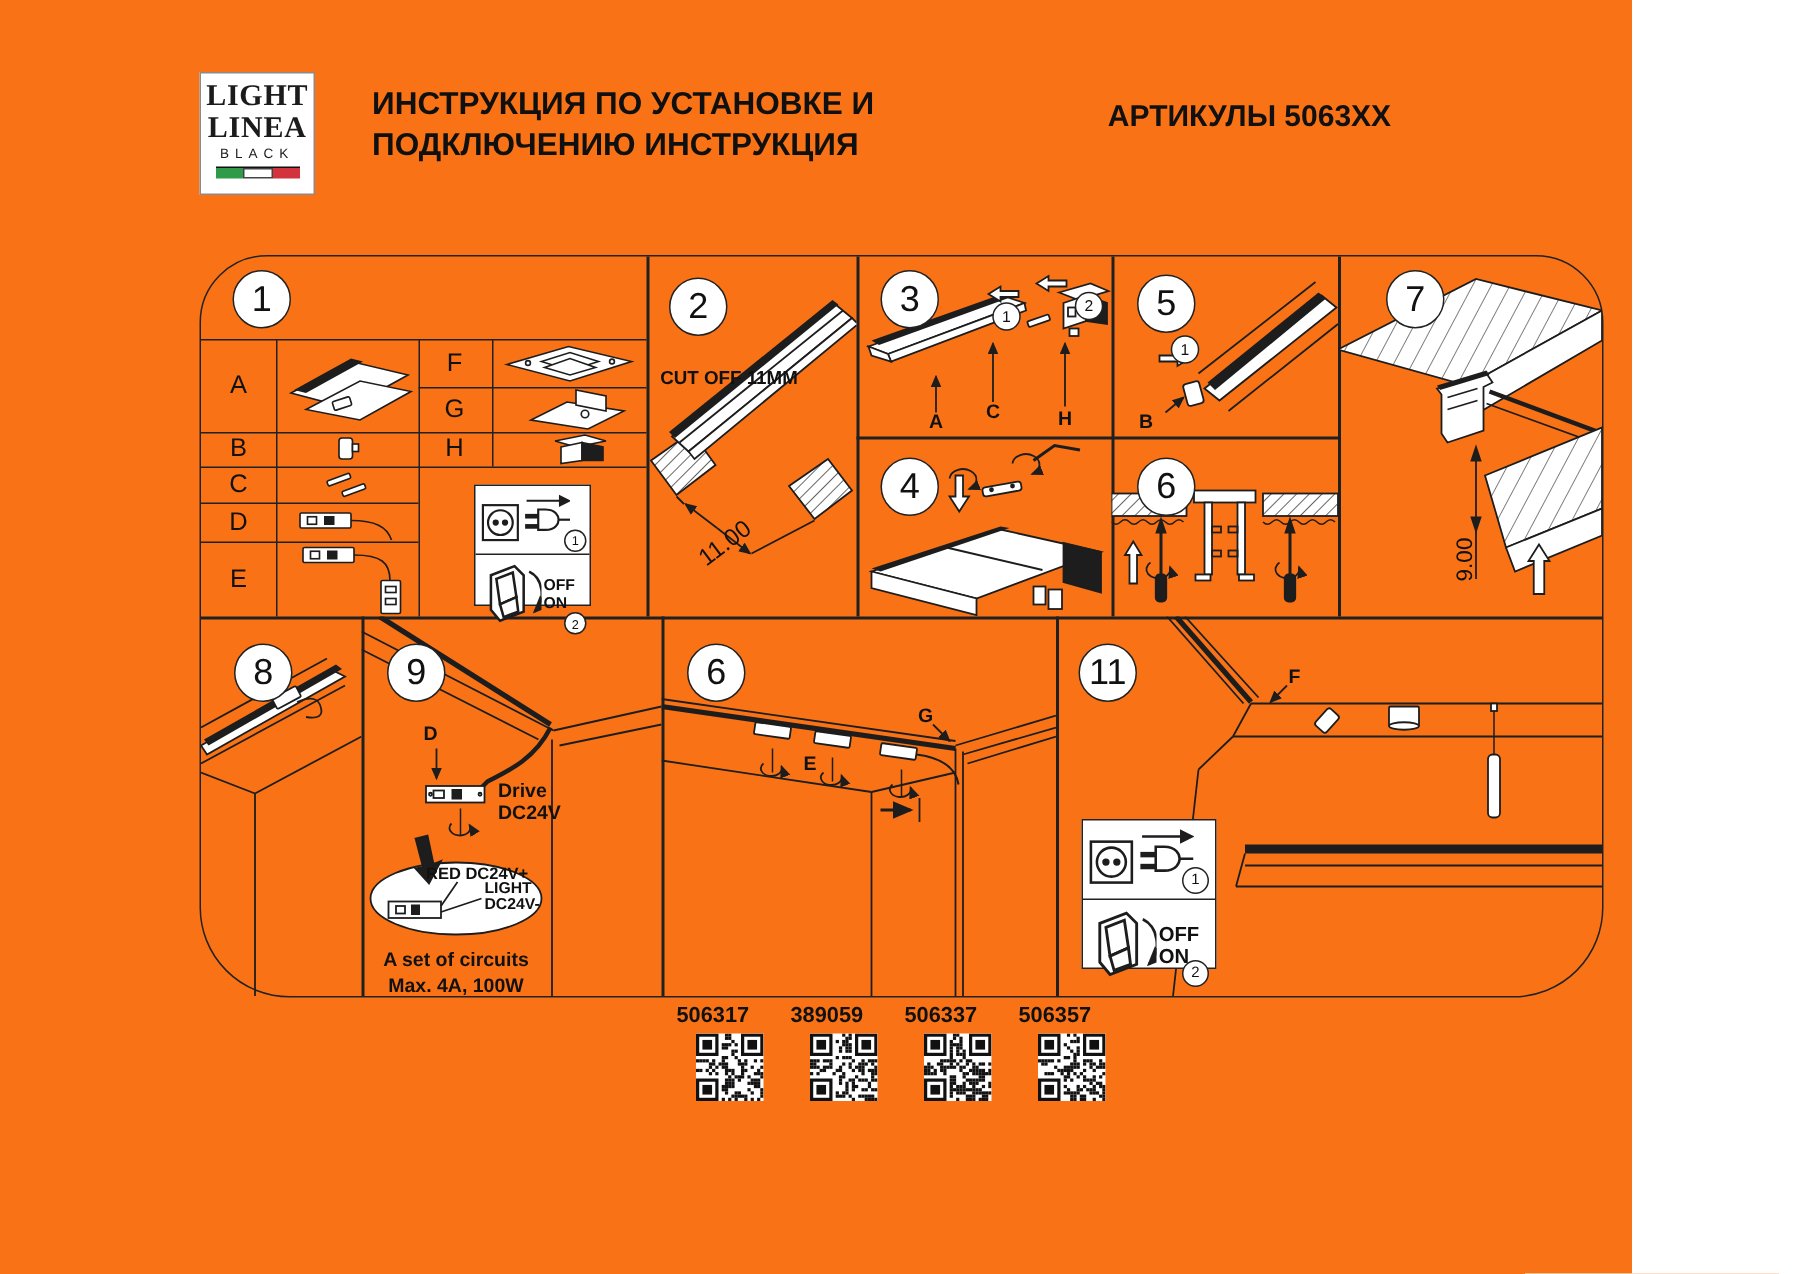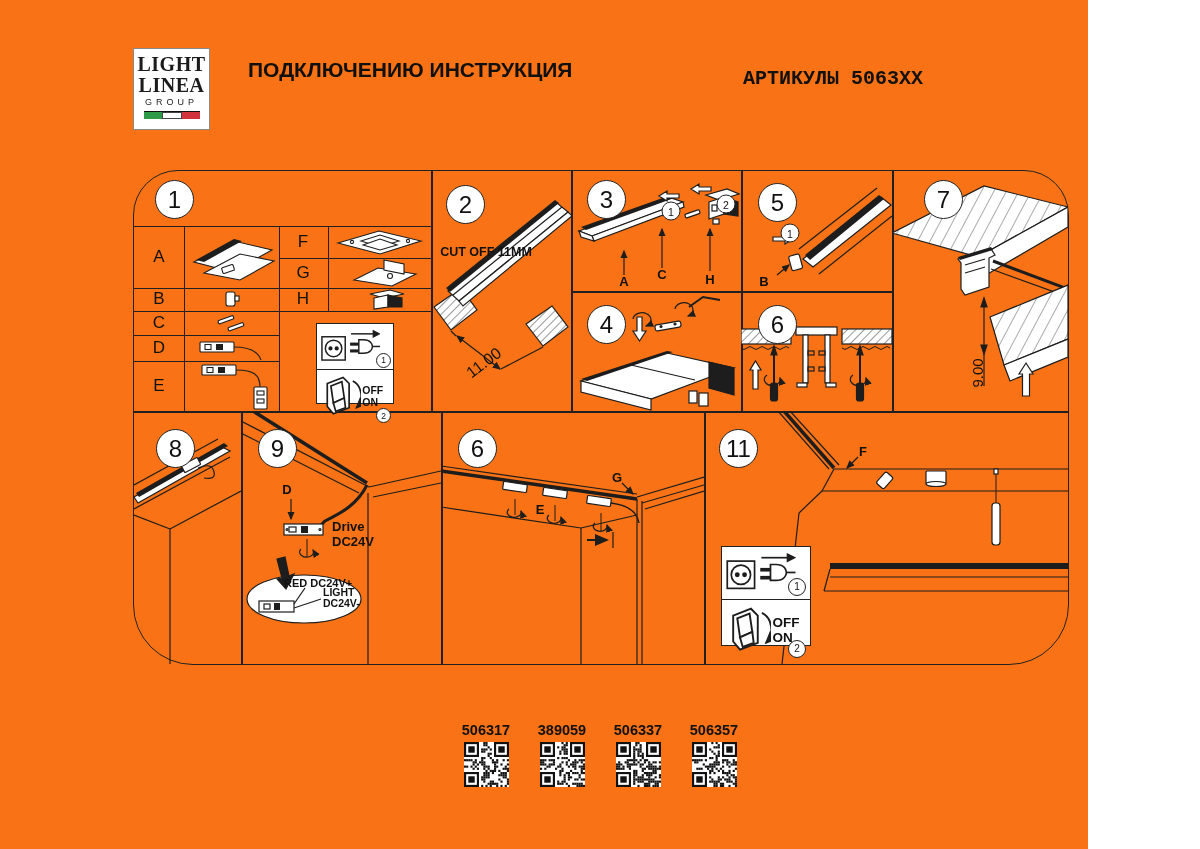--- a/index.html
+++ b/index.html
@@ -8,21 +8,21 @@
   
   .logo{position:absolute;left:133px;top:48px;width:77px;height:82px;border:1.5px solid #8a8a8a;
         background:#fff;text-align:center;box-sizing:border-box;padding-top:5px;}
   .logo .l1,.logo .l2{font-family:"Liberation Serif",serif;font-weight:bold;font-size:20px;line-height:21px;letter-spacing:.5px;color:#1b1b1b;}
   .logo .l3{font-size:9px;letter-spacing:4px;margin-top:1px;color:#1b1b1b;}
   .flag{display:flex;width:56px;height:7px;margin:4px auto 0;border-top:1.6px solid #111;}
   .flag span{flex:1;height:100%;box-sizing:border-box;}
   .title{position:absolute;left:248px;top:56px;font-size:21px;font-weight:bold;line-height:27px;color:#101010;}
   .series{position:absolute;left:703px;top:60px;width:260px;text-align:center;}
   .series .s1{font-size:16.5px;font-weight:bold;}
-  .series .s2{font-size:20px;font-weight:bold;margin-top:7px;font-family:Liberation Mono, monospace;}
+  .series .s2{font-size:20px;font-weight:bold;margin-top:7px;}
   
   .board{position:absolute;left:133px;top:170px;width:934px;height:493px;border:1.6px solid #222;
          border-radius:45px 45px 60px 60px;box-sizing:content-box;}
   .ln{position:absolute;background:#202020;}
   .pnum{position:absolute;width:37px;height:37px;border:1.5px solid #222;border-radius:50%;
         display:flex;align-items:center;justify-content:center;font-size:24px;background:#fff;z-index:4;}
   .plt{position:absolute;transform:translate(-50%,-50%);font-size:17px;z-index:3;}
   .lbl{position:absolute;transform:translate(-50%,-50%);font-weight:bold;font-size:13px;z-index:5;white-space:nowrap;}
   .circ{position:absolute;width:17px;height:17px;border:1.3px solid #222;border-radius:50%;background:#fff;
         display:flex;align-items:center;justify-content:center;font-size:10.5px;transform:translate(-50%,-50%);z-index:5;}
@@ -32,40 +32,41 @@
   .pcell{flex:1;position:relative;display:flex;align-items:center;padding:2px 3px;box-sizing:border-box;}
   .pcell.top{border-bottom:1.6px solid #222;}
   .pcell svg{height:86%;}
   .onoff{font-weight:bold;line-height:1.12;margin-left:1px;}
   .pbox .circ{position:absolute;transform:none;}
   .pbox.small .onoff{font-size:10.5px;}
   .pbox.small .circ{width:13px;height:13px;font-size:8.5px;right:2px;bottom:1px;left:auto;top:auto;}
   .pbox.big .onoff{font-size:13.5px;}
   .pbox.big .circ{width:16px;height:16px;font-size:10px;right:4px;bottom:3px;left:auto;top:auto;}
   
-  .qr-item{position:absolute;top:722px;width:70px;text-align:center;}
+  .qr-item{position:absolute;top:669px;width:70px;text-align:left;}
   .qr-label{font-size:14.5px;font-weight:bold;margin-bottom:4px;}
   .qr-item svg{width:45px;height:45px;display:block;margin:0 auto;background:#fff;}
 </style>
 </head>
 <body>
 
 <div class="page">
 
   <div class="logo">
     <div class="l1">LIGHT</div>
     <div class="l2">LINEA</div>
-    <div class="l3">GROUP</div>
+    <div class="l3">BLACK</div>
     <div class="flag">
       <span style="background:#2f9a47"></span>
         <span style="background:#fff;border:1px solid #444;"></span>
         <span style="background:#d2333c"></span>
     </div>
   </div>
   <div class="title">
+    <div>ИНСТРУКЦИЯ ПО УСТАНОВКЕ И</div>
     <div>ПОДКЛЮЧЕНИЮ ИНСТРУКЦИЯ</div>
   </div>
   <div class="series">
     <div class="s2">АРТИКУЛЫ 5063XX</div>
   </div>
 
   <div class="board">
 
     <div class="ln" style="left:0;top:240px;width:934px;height:1.5px"></div>
     <div class="ln" style="left:297px;top:0;width:1.5px;height:240px"></div>
@@ -558,20 +559,24 @@
     <span class="lbl" style="left:843px;top:202px;font-size:15px;font-weight:500;transform:translate(-50%,-50%) rotate(-90deg)">9.00</span>
     <span class="lbl" style="left:153px;top:318px">D</span>
     <span class="lbl" style="left:198px;top:348px;transform:none;text-align:left;line-height:15px">
       <div>Drive</div>
         <div>DC24V</div>
     </span>
     <span class="lbl" style="left:150px;top:406px;transform:none;font-size:11px">RED DC24V+</span>
     <span class="lbl" style="left:189px;top:416px;transform:none;font-size:10.5px;line-height:11px;text-align:left">
       <div>LIGHT</div>
         <div>DC24V-</div>
+    </span>
+    <span class="lbl" style="left:100px;top:460px;transform:none;width:140px;text-align:center;font-size:13px;line-height:17px">
+      <div>A set of circuits</div>
+        <div>Max. 4A, 100W</div>
     </span>
     <span class="lbl" style="left:406px;top:338px">E</span>
     <span class="lbl" style="left:483px;top:306px">G</span>
     <span class="lbl" style="left:729px;top:280px">F</span>
   </div>
 
   <div class="qr-item" style="left:451px">
     <div class="qr-label">506317</div>
     <svg class="qr" viewBox="0 0 42 42">
         <rect x="18" y="0" width="2" height="2" fill="#111"></rect>

